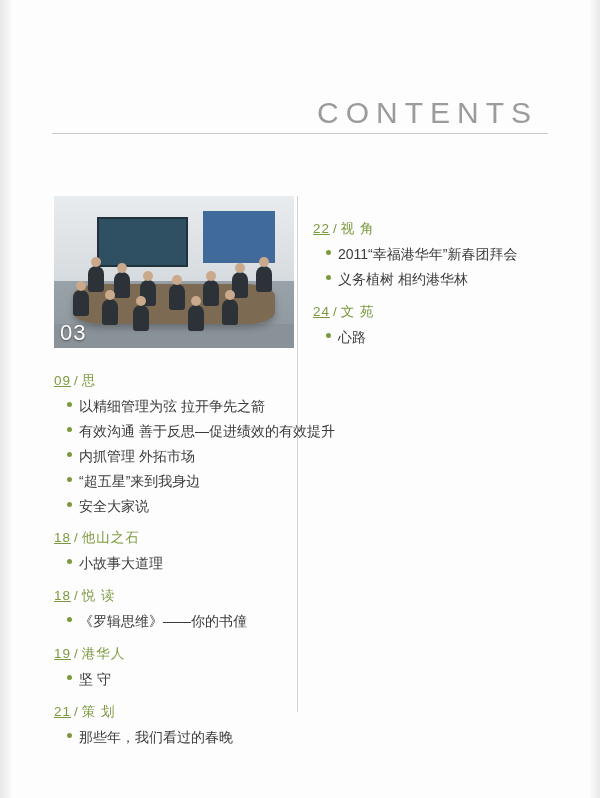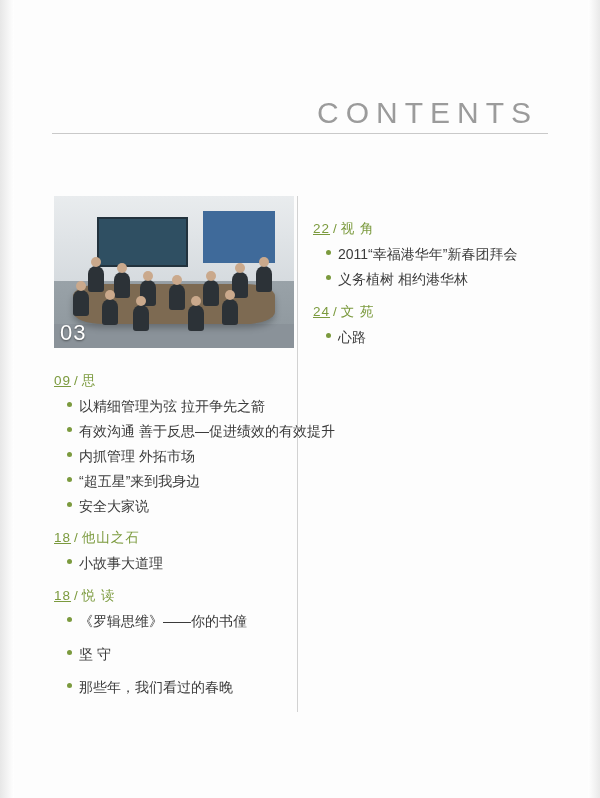--- a/index.html
+++ b/index.html
@@ -288,24 +288,30 @@
         </div>
 
         <div class="toc-group">
           <div class="toc-head">
             <span class="num">18</span><span class="sep">/</span><span class="label">悦  读</span>
           </div>
           <div class="toc-item">《罗辑思维》——你的书僮</div>
         </div>
 
         <div class="toc-group">
+          <div class="toc-head">
+            <span class="num">19</span><span class="sep">/</span><span class="label">港华人</span>
+          </div>
           <div class="toc-item">坚  守</div>
         </div>
 
         <div class="toc-group">
+          <div class="toc-head">
+            <span class="num">21</span><span class="sep">/</span><span class="label">策  划</span>
+          </div>
           <div class="toc-item">那些年，我们看过的春晚</div>
         </div>
 
       </div>
     </div>
 
     <div class="col col-right">
 
 
       <div class="toc">

